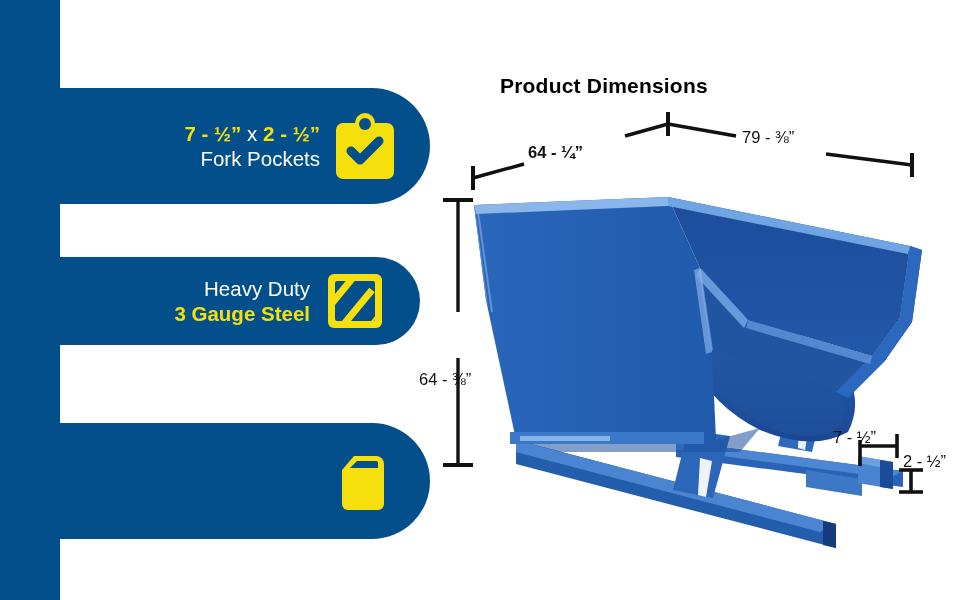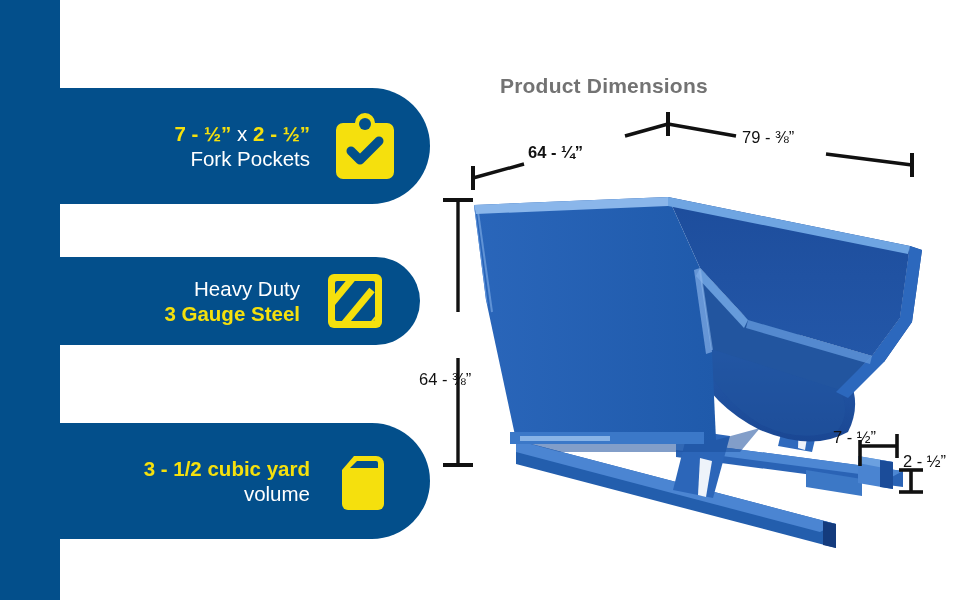--- a/index.html
+++ b/index.html
@@ -39,21 +39,21 @@
     box-sizing: border-box;
     padding-right: 34px;
   }
   .pill-1 { top: 88px;  width: 430px; height: 116px; }
   .pill-2 { top: 257px; width: 420px; height: 88px; }
   .pill-3 { top: 423px; width: 430px; height: 116px; }
 
   .pill-text {
     text-align: right;
     line-height: 1.24;
-    margin-right: 24px;
+    margin-right: 14px;
     white-space: nowrap;
   }
   .line-a, .line-b {
     display: block;
     font-size: 20.5px;
   }
   .accent {
     color: #f5e00d;
     font-weight: bold;
   }
@@ -67,21 +67,21 @@
     flex: 0 0 auto;
   }
 
   
   .title {
     position: absolute;
     left: 500px;
     top: 74px;
     font-size: 21px;
     font-weight: bold;
-    color: #737373;
+    color: #000000;
     letter-spacing: .2px;
   }
 
   .dim-label {
     position: absolute;
     font-size: 16.5px;
     color: #111111;
     white-space: nowrap;
     font-family: "Liberation Sans", sans-serif;
   }
@@ -134,24 +134,20 @@
         <g stroke="#f5e00d" stroke-width="7">
           <line x1="4" y1="40" x2="32" y2="6"></line>
           <line x1="20" y1="56" x2="48" y2="22"></line>
           <line x1="36" y1="72" x2="64" y2="38"></line>
         </g>
       </g>
     </svg>
   </div>
 
   <div class="pill pill-3">
-    <div class="pill-text">
-      <span class="line-a accent">3 - 1/2 cubic yard</span>
-      <span class="line-b plain">volume</span>
-    </div>
     <svg class="pill-icon" viewBox="0 0 62 66">
       <path d="M8 22 L20 8 h22 a8 8 0 0 1 8 8 v40 a6 6 0 0 1 -6 6 h-30 a6 6 0 0 1 -6 -6 z" fill="#f5e00d"></path>
       <path d="M16 20 L23 13 h19 a2 2 0 0 1 2 2 v5 z" fill="#034f8b"></path>
     </svg>
   </div>
 
   <div class="title">Product Dimensions</div>
 
   <svg class="layer" viewBox="0 0 970 600">
     <defs>

